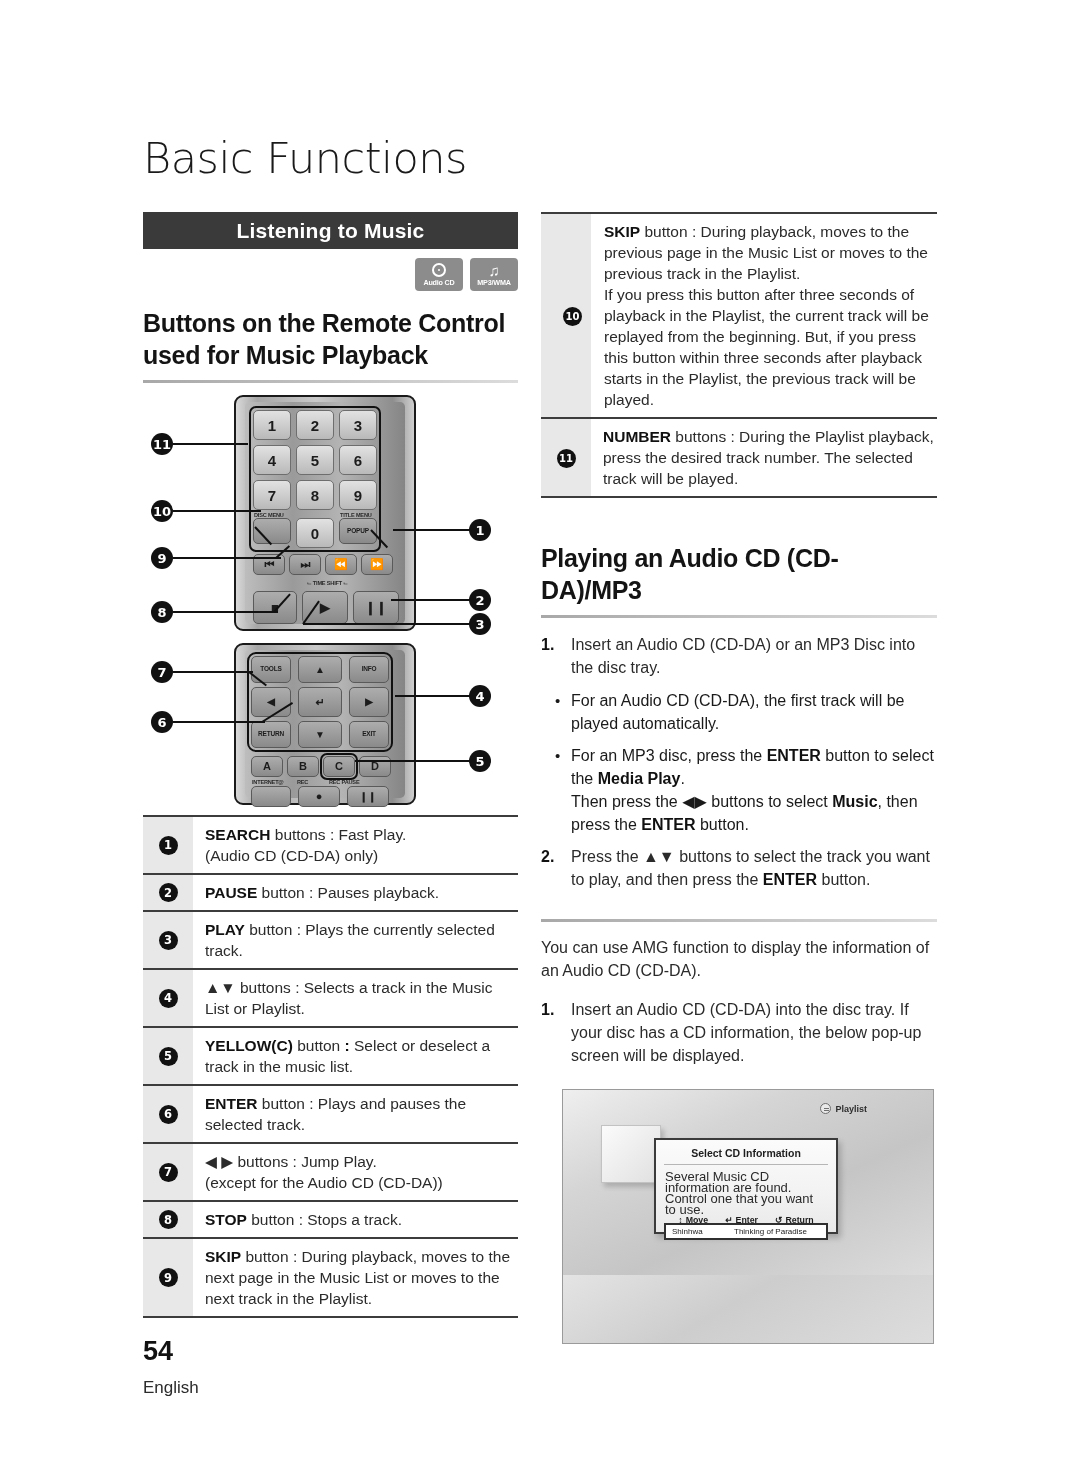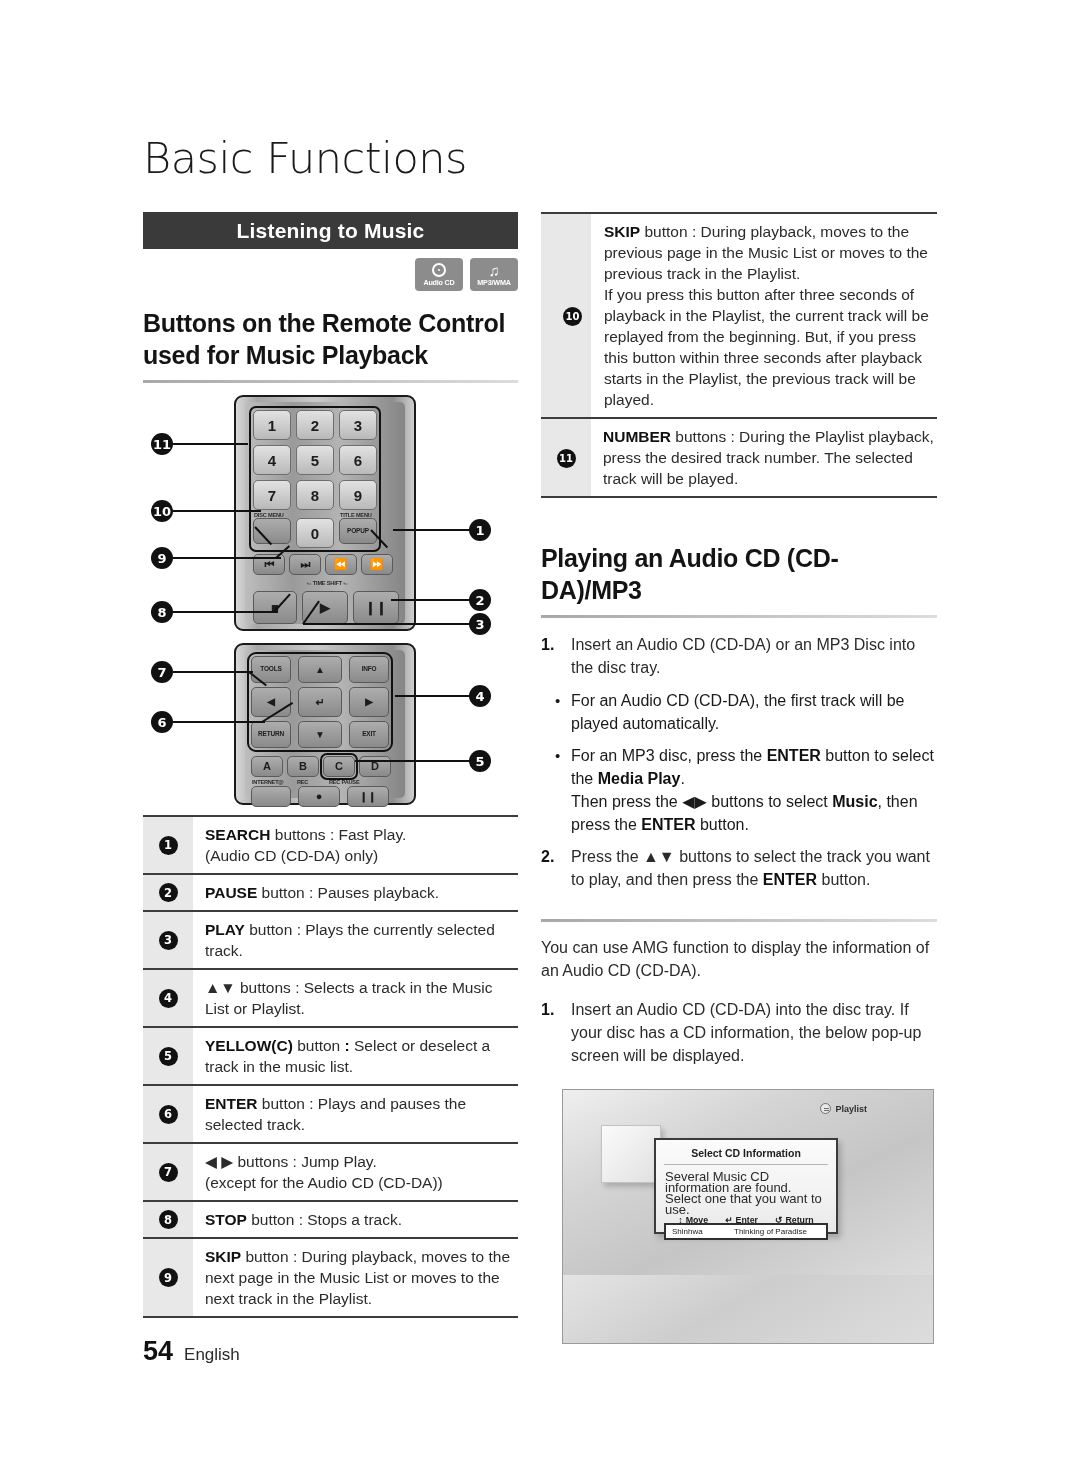--- a/index.html
+++ b/index.html
@@ -392,20 +392,21 @@
   .dlg-foot span { display: inline-flex; align-items: center; gap: 3px; }
 
   
   .footer {
     position: absolute;
     left: 143px;
     top: 1336px;
     display: flex;
     align-items: baseline;
     gap: 11px;
+    flex-direction: column;
   }
   .footer .pg {
     font-size: 27px;
     font-weight: bold;
     color: #111;
   }
   .footer .lang {
     font-size: 17px;
     color: #2b2b2b;
   }
@@ -656,21 +657,21 @@
         <span>Playlist</span>
       </div>
 
       <div class="tv-thumb"></div>
 
       <div class="dialog">
         <div class="dlg-title">Select CD Information</div>
         <div class="dlg-rule"></div>
         <div class="dlg-body">
           <div>Several Music CD information are found.</div>
-          <div>Select one that you want to use.</div>
+          <div>Control one that you want to use.</div>
         </div>
         <div class="dlg-row">
           <span class="artist">Shinhwa</span>
           <span class="album">Thinking of Paradise</span>
         </div>
         <div class="dlg-foot">
           <span>
             <i style="font-style:normal;">↕</i>
             <em style="font-style:normal;">Move</em>
           </span>

